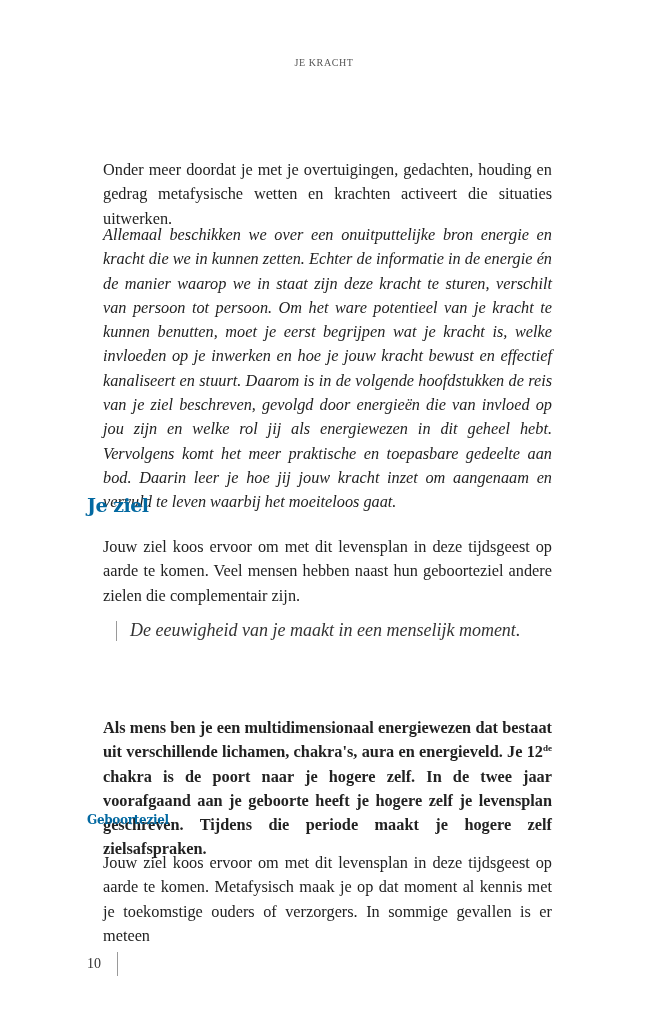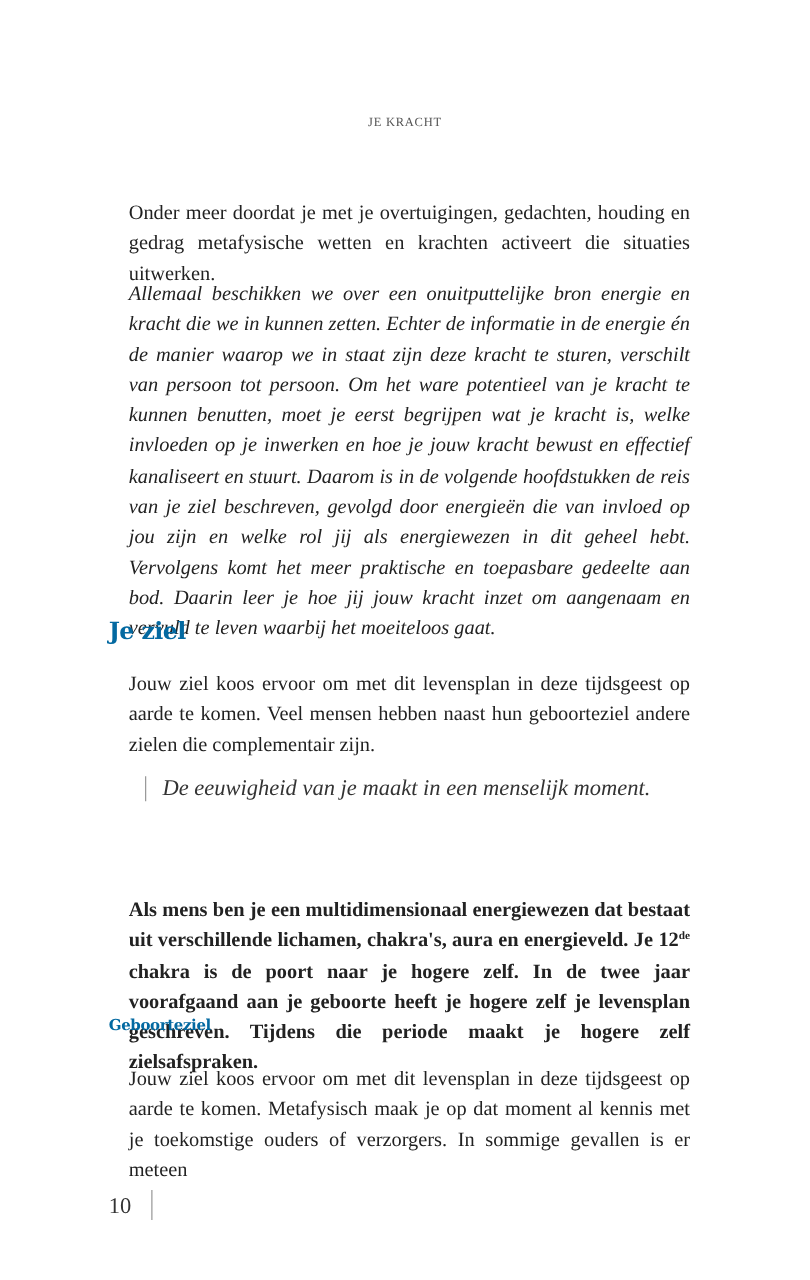--- a/index.html
+++ b/index.html
@@ -18,21 +18,20 @@
   .running-head {
     position: absolute;
     top: 57px;
     left: 0;
     width: 648px;
     text-align: center;
     font-family: "Liberation Serif", serif;
     font-size: 10px;
     letter-spacing: 0.6px;
     color: #555555;
-    margin-top: 36px;
   }
   .text-block {
     position: absolute;
     left: 87px;
     width: 481px;
     font-family: "Liberation Serif", serif;
     font-size: 16.3px;
     line-height: 24.3px;
     text-align: justify;
     color: #222222;
@@ -88,21 +87,21 @@
   }
   .footer {
     position: absolute;
     top: 952px;
     left: 87px;
     display: flex;
     align-items: center;
   }
   .page-number {
     font-family: "Liberation Serif", serif;
-    font-size: 18px;
+    font-size: 14px;
     color: #333333;
   }
   .footer-bar {
     width: 1px;
     height: 24px;
     background: #9a9a9a;
     margin-left: 16px;
   }
 </style>
 </head>

